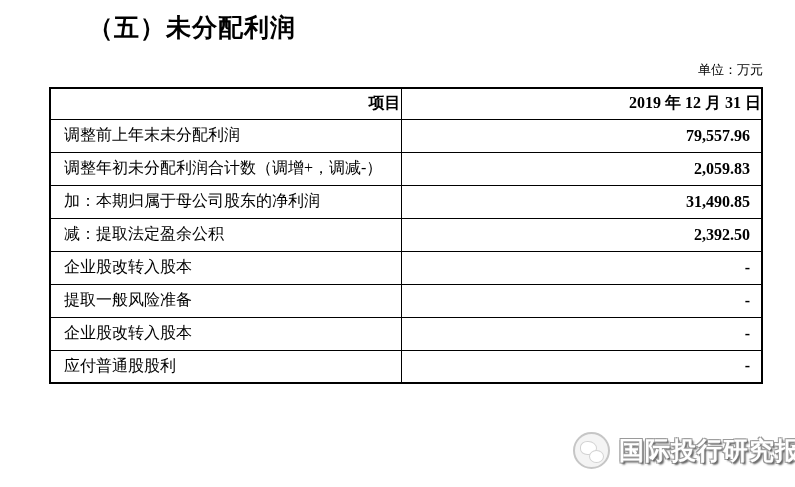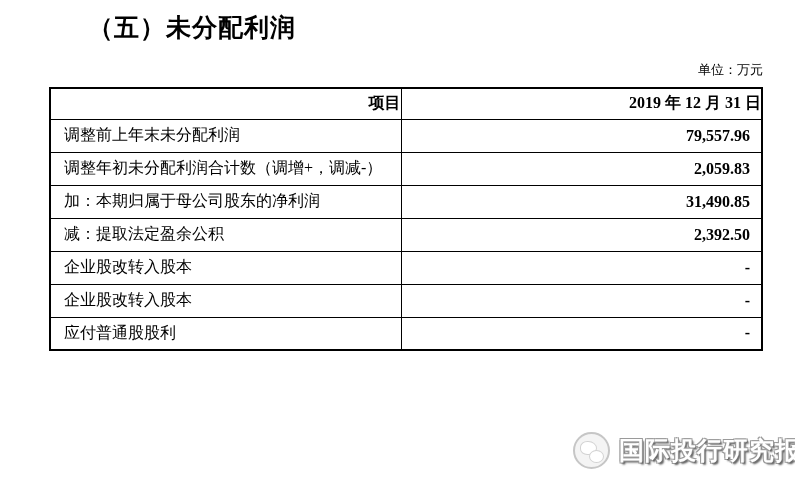--- a/index.html
+++ b/index.html
@@ -140,20 +140,24 @@
     </tr>
     <tr>
       <td class="label-cell">减：提取法定盈余公积</td>
       <td class="value-cell">2,392.50</td>
     </tr>
     <tr>
       <td class="label-cell">企业股改转入股本</td>
       <td class="value-cell">-</td>
     </tr>
     <tr>
+      <td class="label-cell">提取一般风险准备</td>
+      <td class="value-cell">-</td>
+    </tr>
+    <tr>
       <td class="label-cell">企业股改转入股本</td>
       <td class="value-cell">-</td>
     </tr>
     <tr>
       <td class="label-cell">应付普通股股利</td>
       <td class="value-cell">-</td>
     </tr>
   </tbody>
 </table>
 

